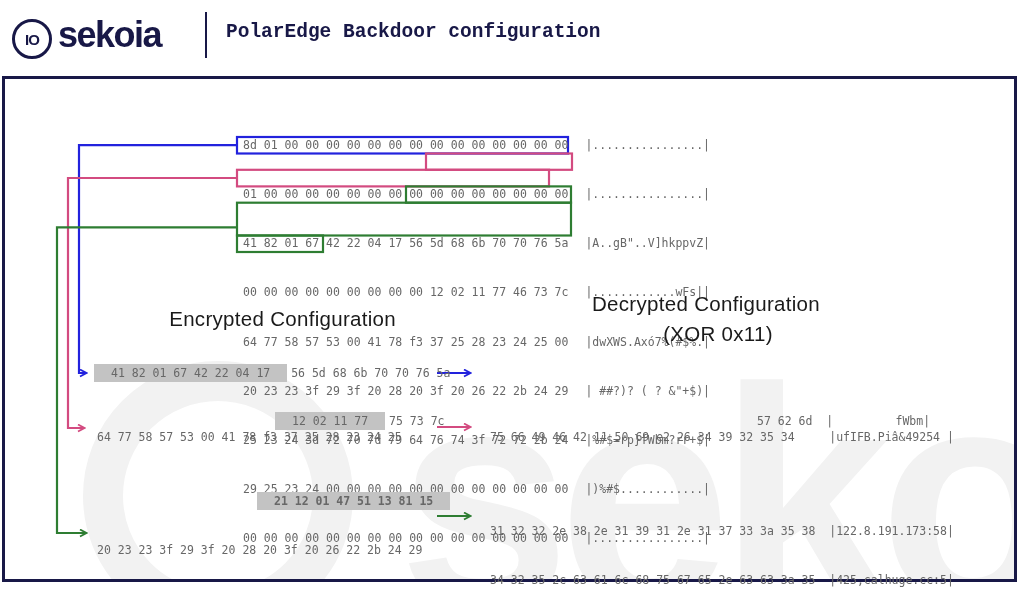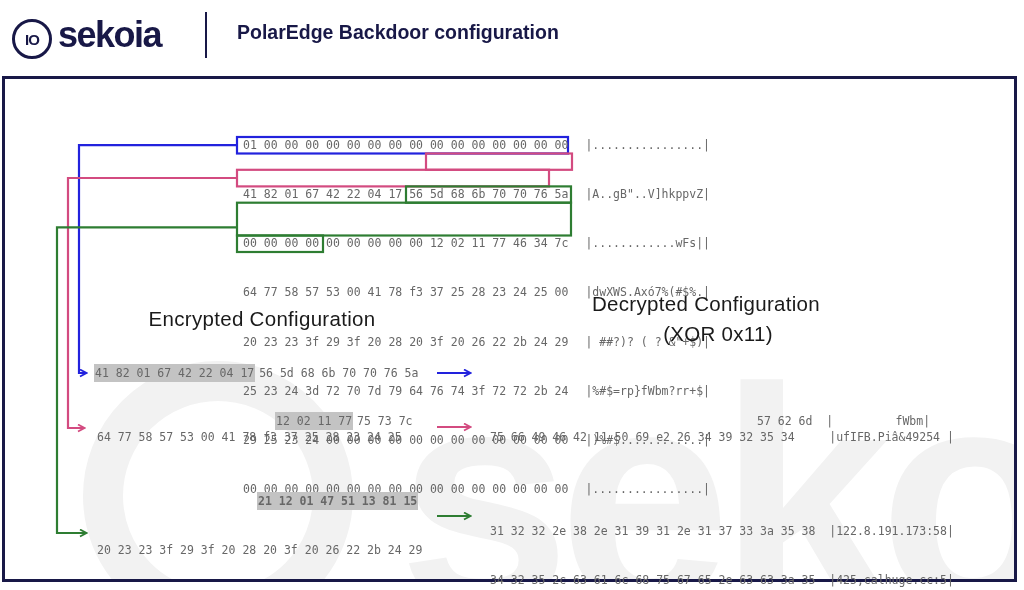--- a/index.html
+++ b/index.html
@@ -5,35 +5,35 @@
   html,body{margin:0;padding:0;background:#ffffff;}
   #page{position:relative;width:1024px;height:590px;background:#fff;overflow:hidden;
         font-family:"Liberation Sans",sans-serif;}
   
   .hdr-logo-ring{position:absolute;left:12px;top:19px;width:34px;height:34px;border:3.5px solid var(--navy);
         border-radius:50%;display:flex;align-items:center;justify-content:center;}
   .hdr-logo-ring span{font-weight:bold;font-size:15px;letter-spacing:-1px;color:var(--navy);}
   .hdr-brand{position:absolute;left:58px;top:14px;font-weight:bold;font-size:36px;letter-spacing:-1.5px;
         color:var(--navy);}
   .hdr-divider{position:absolute;left:205px;top:12px;width:2px;height:46px;background:var(--navy);}
-  .hdr-title{position:absolute;left:237px;top:21px;font-weight:bold;font-size:19.5px;color:var(--navy);}
+  .hdr-title{position:absolute;left:226px;top:21px;font-weight:bold;font-size:19.5px;color:var(--navy);font-family:Liberation Mono, monospace;}
   
   #panel{position:absolute;left:2px;top:76px;width:1015px;height:506px;border:3px solid var(--navy);
         box-sizing:border-box;background:#fff;overflow:hidden;}
   .watermark{position:absolute;left:78px;top:282px;display:flex;align-items:flex-start;gap:45px;
         color:var(--wm);pointer-events:none;}
   .wm-ring{width:190px;height:190px;border:40px solid var(--wm);border-radius:50%;}
   .wm-text{font-size:310px;font-weight:bold;letter-spacing:-12px;line-height:0.88;color:var(--wm);
         font-family:"Liberation Sans",sans-serif;}
   
   .mono{position:absolute;font-family:"DejaVu Sans Mono","Liberation Mono",monospace;
         font-size:11.5px;line-height:16.4px;color:var(--gray);white-space:pre;z-index:3;}
   .hrow{height:16.4px;}
   .asc{margin-left:17px;}
-  .hl{background:var(--hl);padding:2px 1px;margin:0 -3px;}
+  .hl{background:var(--hl);padding:2px 17px;margin:0 -3px;}
   
   .big-heading{position:absolute;z-index:3;font-size:20.5px;color:var(--heading);
         font-family:"Liberation Sans",sans-serif;letter-spacing:0.3px;text-align:center;width:300px;}
   
   #overlay{position:absolute;left:0;top:0;width:1024px;height:590px;z-index:2;pointer-events:none;}
   #overlay .box{fill:none;stroke-width:2.2px;}
   #overlay .wire{fill:none;stroke-width:2.2px;}
   .st-blue{stroke:var(--blue);}  .st-pink{stroke:var(--pink);}  .st-green{stroke:var(--green);}
   .mk{fill:none;stroke-width:1.8px;}
 </style>
@@ -52,23 +52,24 @@
   </div>
 
   <div id="panel">
     <div class="watermark">
       <div class="wm-ring"></div>
       <div class="wm-text">sekoia</div>
     </div>
   </div>
 
   <div class="mono" style="left:243px;top:104px;">
+    <div class="hrow"><span>8d 01 00 00 00 00 00 00 00 00 00 00 00 00 00 00</span><span class="asc">|................|</span></div>
     <div class="hrow"><span>01 00 00 00 00 00 00 00 00 00 00 00 00 00 00 00</span><span class="asc">|................|</span></div>
     <div class="hrow"><span>41 82 01 67 42 22 04 17 56 5d 68 6b 70 70 76 5a</span><span class="asc">|A..gB"..V]hkppvZ|</span></div>
-    <div class="hrow"><span>00 00 00 00 00 00 00 00 00 12 02 11 77 46 34 7c</span><span class="asc">|............wFs||</span></div>
+    <div class="hrow"><span>00 00 00 00 00 00 00 00 00 12 02 11 77 46 73 7c</span><span class="asc">|............wFs||</span></div>
     <div class="hrow"><span>64 77 58 57 53 00 41 78 f3 37 25 28 23 24 25 00</span><span class="asc">|dwXWS.Axó7%(#$%.|</span></div>
     <div class="hrow"><span>20 23 23 3f 29 3f 20 28 20 3f 20 26 22 2b 24 29</span><span class="asc">| ##?)? ( ? &amp;"+$)|</span></div>
     <div class="hrow"><span>25 23 24 3d 72 70 7d 79 64 76 74 3f 72 72 2b 24</span><span class="asc">|%#$=rp}fWbm?rr+$|</span></div>
     <div class="hrow"><span>29 25 23 24 00 00 00 00 00 00 00 00 00 00 00 00</span><span class="asc">|)%#$............|</span></div>
     <div class="hrow"><span>00 00 00 00 00 00 00 00 00 00 00 00 00 00 00 00</span><span class="asc">|................|</span></div>
   </div>
 
   <svg id="overlay" viewBox="0 0 1024 590">
     <defs>
       <marker id="ah-blue" markerWidth="9" markerHeight="9" refX="7" refY="4.5" orient="auto" markerUnits="userSpaceOnUse">
@@ -95,21 +96,21 @@
 
     <path class="wire st-blue" d="M237,145.2 L79,145.2 L79,373 L86,373" marker-end="url(#ah-blue)"></path>
     <path class="wire st-pink" d="M237,178 L68,178 L68,428 L84,428" marker-end="url(#ah-pink)"></path>
     <path class="wire st-green" d="M237,227.3 L57,227.3 L57,533 L86,533" marker-end="url(#ah-green)"></path>
 
     <path class="wire st-blue" d="M437,373 L470,373" marker-end="url(#ah-blue)"></path>
     <path class="wire st-pink" d="M437,427 L470,427" marker-end="url(#ah-pink)"></path>
     <path class="wire st-green" d="M437,516 L470,516" marker-end="url(#ah-green)"></path>
   </svg>
 
-  <div class="big-heading" style="left:112px;top:307px;">Encrypted Configuration</div>
+  <div class="big-heading" style="left:96px;top:307px;text-align:right;">Encrypted Configuration</div>
   <div class="big-heading" style="left:556px;top:292px;">Decrypted Configuration</div>
   <div class="big-heading" style="left:568px;top:322px;text-align:center;">(XOR 0x11)</div>
 
   <div class="mono" style="left:97px;top:365px;"><span class="hl">41 82 01 67 42 22 04 17</span><span> 56 5d 68 6b 70 70 76 5a</span></div>
 
   <div class="mono" style="left:278px;top:413px;"><span class="hl">12 02 11 77</span><span> 75 73 7c</span></div>
   <div class="mono" style="left:97px;top:429px;">64 77 58 57 53 00 41 78 f3 37 25 28 23 24 25</div>
 
   <div class="mono" style="left:260px;top:493px;font-weight:bold;"><span class="hl">21 12 01 47 51 13 81 15</span></div>
   <div class="mono" style="left:97px;top:509px;">

